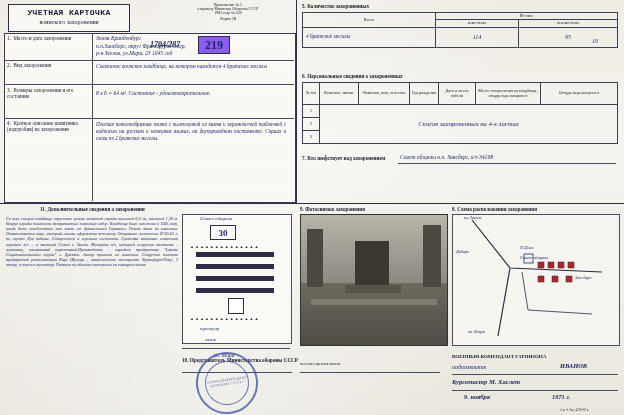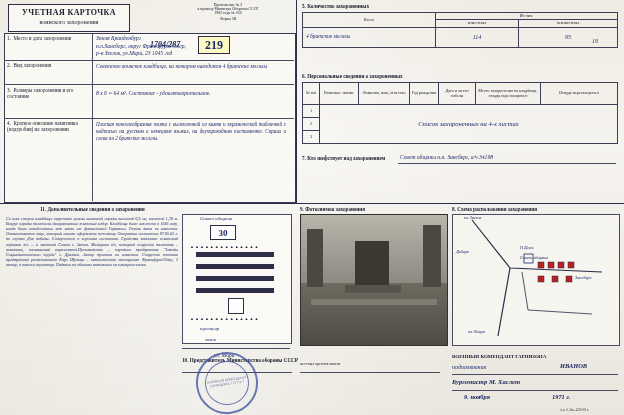--- a/index.html
+++ b/index.html
@@ -14,21 +14,21 @@
   
   .sheet{position:absolute;border:1px solid #3a3a55;}
   .lbl{font-size:5.2px;line-height:1.15;}
   .tiny{font-size:4.4px;line-height:1.1;}
   .tiny2{font-size:3.9px;line-height:1.05;}
   .hand{font-family:"Liberation Serif",serif;color:#1c2a6b;font-style:italic;}
   .hand-b{font-family:"Liberation Serif",serif;color:#16225c;font-style:italic;font-weight:bold;}
   .bold{font-weight:bold;}
   
   #title-card{left:8px;top:4px;width:120px;height:26px;border:1px solid #2e2e48;}
-  #title-card .t1{font-size:8px;letter-spacing:.4px;text-align:center;margin-top:3px;font-weight:bold;}
+  #title-card .t1{font-size:8px;letter-spacing:.4px;text-align:center;margin-top:3px;font-weight:bold;font-family:Liberation Mono, monospace;}
   #title-card .t2{font-size:6px;text-align:center;margin-top:2px;}
   table.grid{border-collapse:collapse;}
   table.grid td,table.grid th{border:1px solid #3e3e58;font-size:4.2px;padding:1px;line-height:1.05;text-align:center;vertical-align:middle;}
   .photo{position:absolute;background:#6f6a60;overflow:hidden;}
   .photo .ph-sky{position:absolute;left:0;right:0;top:0;height:52%;background:linear-gradient(180deg,#b9b5ab,#8d8a82);}
   .photo .ph-ground{position:absolute;left:0;right:0;bottom:0;height:48%;background:linear-gradient(180deg,#6d6a60,#4e4c45);}
   .photo .mon{position:absolute;background:#3b392f;}
   .map{position:absolute;background:#f7f5ef;}
   .stamp{position:absolute;border:2px solid #3b4fa0;border-radius:50%;color:#2e3f8f;
      display:flex;align-items:center;justify-content:center;text-align:center;font-size:3.4px;
@@ -68,21 +68,21 @@
   <div class="vl" style="left:92px;top:33px;height:168px;"></div>
   <div class="hline" style="left:4px;top:60px;width:290px;"></div>
   <div class="hline" style="left:4px;top:84px;width:290px;"></div>
   <div class="hline" style="left:4px;top:118px;width:290px;"></div>
 
   <div class="lbl" style="position:absolute;left:7px;top:36px;width:82px;">1. &nbsp;Место и дата захоронения</div>
   <div class="hand" style="position:absolute;left:96px;top:35px;width:150px;font-size:5.6px;line-height:1.35;white-space:pre-line;">Земля Бранденбург
 н.п.Зансберг, округ Франкфурт/Одер,
 р-н Зеелов, ул.Мира, 23   1945 год</div>
 
-  <div class="boxnum" style="left:198px;top:36px;width:30px;height:16px;background:#fef9c3;">219</div>
+  <div class="boxnum" style="left:198px;top:36px;width:30px;height:16px;background:#8b5cf6;">219</div>
   <div class="hand-b" style="position:absolute;left:150px;top:40px;font-size:8px;">1704/287</div>
 
   <div class="lbl" style="position:absolute;left:7px;top:63px;width:82px;">2. &nbsp;Вид захоронения</div>
   <div class="hand" style="position:absolute;left:96px;top:63px;width:190px;font-size:5.4px;line-height:1.35;">Советское воинское кладбище, на котором находится 4 братские могилы</div>
 
   <div class="lbl" style="position:absolute;left:7px;top:88px;width:82px;">3. &nbsp;Размеры захоронения и его состояние</div>
   <div class="hand" style="position:absolute;left:96px;top:90px;width:190px;font-size:5.6px;line-height:1.4;">8 х 6 = 64 м². Состояние - удовлетворительное.</div>
 
   <div class="lbl" style="position:absolute;left:7px;top:121px;width:82px;">4. &nbsp;Краткое описание памятника (надгробия) на захоронении</div>
   <div class="hand" style="position:absolute;left:96px;top:121px;width:190px;font-size:5.1px;line-height:1.35;text-align:justify;">Плоская консолеобразная плита с вылепленной из камня и керамической табличкой с надписью на русском и немецком языках, на двухпроходном постаменте. Справа и слева по 2 братские могилы.</div>

